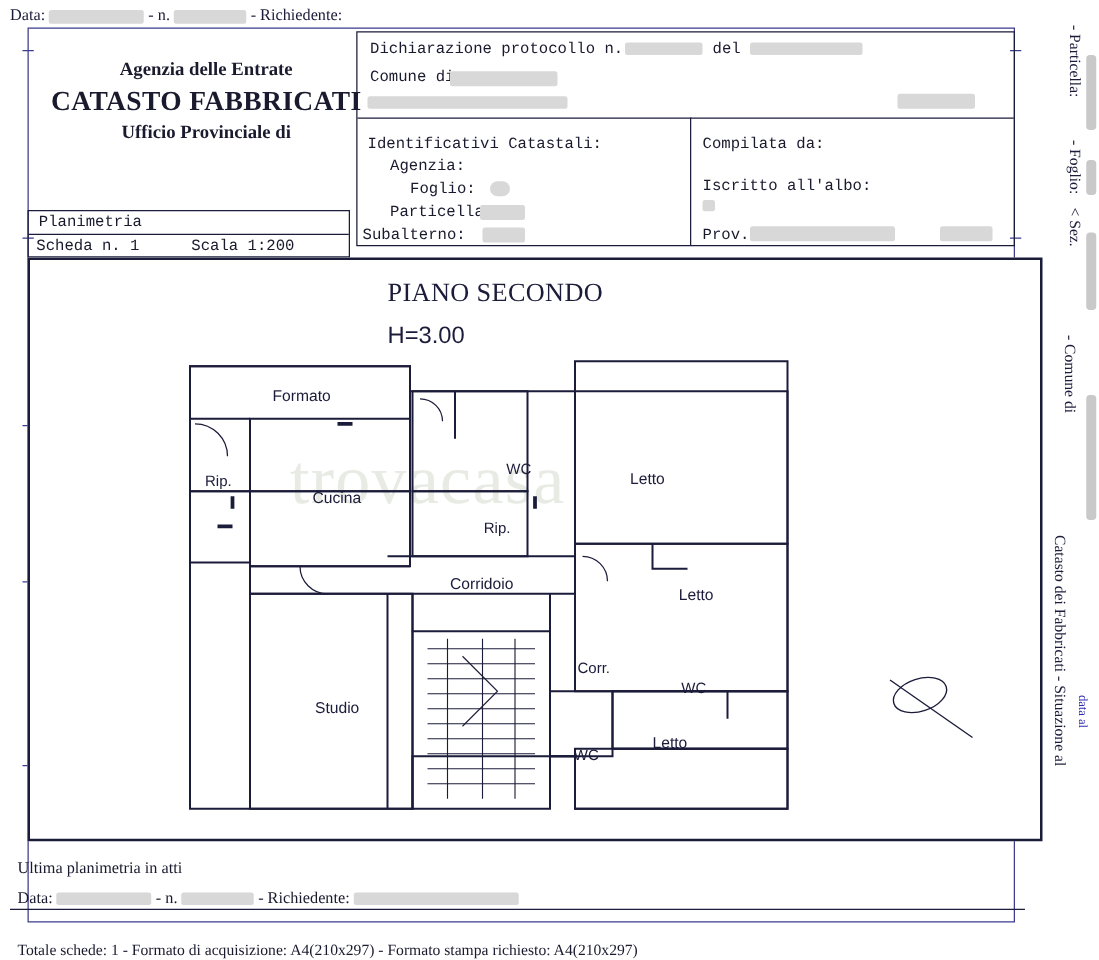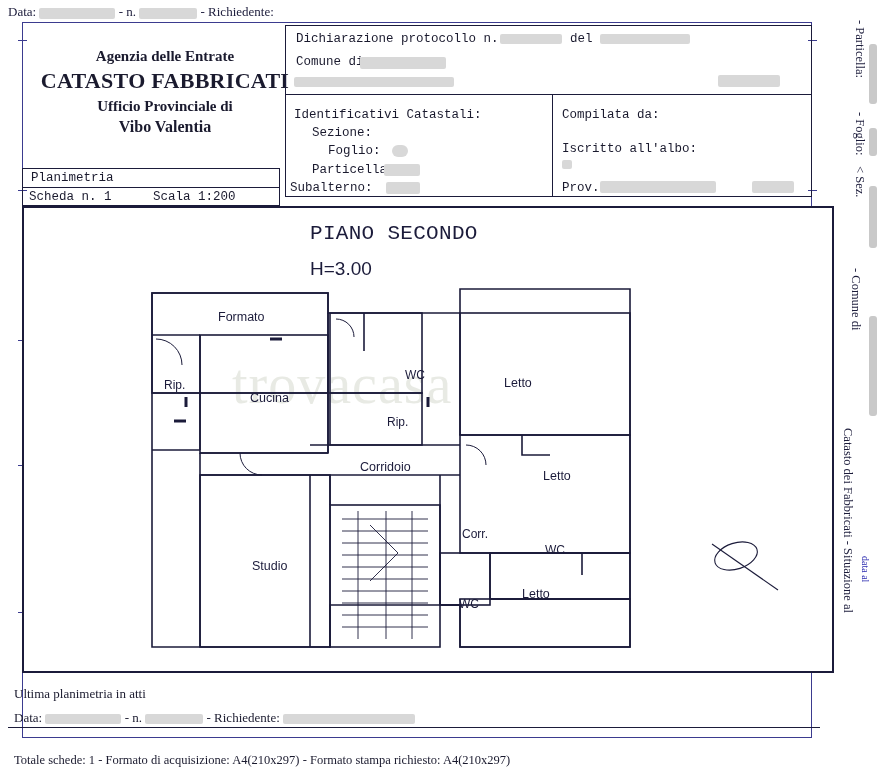--- a/index.html
+++ b/index.html
@@ -111,21 +111,21 @@
     border: 2px solid #1b1b3a;
     border-top: 2px solid #1b1b3a;
     box-sizing: border-box;
     background: #ffffff;
   }
 
   .piano-title {
     position: absolute;
     left: 310px; top: 222px;
     font-size: 21px;
-    font-family: Liberation Mono, monospace;
+    font-family: Liberation Serif, serif;
     color: #1b1b3a;
     letter-spacing: .3px;
   }
   .piano-h {
     position: absolute;
     left: 310px; top: 258px;
     font-size: 19px;
     font-family: "Liberation Sans", sans-serif;
     color: #1b1b3a;
   }
@@ -215,40 +215,39 @@
   <div class="tick" style="left:18px; top:612px; width:9px; height:1px;"></div>
   <div class="tick" style="left:808px; top:40px; width:9px; height:1px;"></div>
   <div class="tick" style="left:808px; top:190px; width:9px; height:1px;"></div>
   <div class="tick" style="left:808px; top:465px; width:9px; height:1px;"></div>
   <div class="tick" style="left:808px; top:612px; width:9px; height:1px;"></div>
 
   <div class="agency">
     <div class="l1">Agenzia delle Entrate</div>
     <div class="l2">CATASTO FABBRICATI</div>
     <div class="l3">Ufficio Provinciale di</div>
-    <div class="l4">Vibo Valentia</div>
   </div>
 
   <div class="proto-box">
     <div class="hline" style="top:68px;"></div>
     <div class="vline" style="left:266px; top:68px;"></div>
   </div>
 
   <div class="proto-label mono" style="left:296px; top:32px;">Dichiarazione protocollo n.</div>
   <span class="redact" style="position:absolute; left:500px; top:34px; width:62px;"></span>
   <div class="proto-label mono" style="left:570px; top:32px;">del</div>
   <span class="redact" style="position:absolute; left:600px; top:34px; width:90px;"></span>
 
   <div class="proto-label mono" style="left:296px; top:55px;">Comune di</div>
   <span class="redact" style="position:absolute; left:360px; top:57px; width:86px; height:12px;"></span>
   <span class="redact" style="position:absolute; left:294px; top:77px; width:160px; height:10px;"></span>
   <span class="redact" style="position:absolute; left:718px; top:75px; width:62px; height:12px;"></span>
 
   <div class="proto-label mono" style="left:294px; top:108px;">Identificativi Catastali:</div>
-  <div class="proto-label mono" style="left:312px; top:126px;">Sezione:</div>
+  <div class="proto-label mono" style="left:312px; top:126px;">Agenzia:</div>
   <div class="proto-label mono" style="left:328px; top:144px;">Foglio:</div>
   <span class="redact" style="position:absolute; left:392px; top:145px; width:16px; height:12px; border-radius:8px;"></span>
   <div class="proto-label mono" style="left:290px; top:163px;margin-left:22px;">Particella:</div>
   <span class="redact" style="position:absolute; left:384px; top:164px; width:36px; height:12px;"></span>
   <div class="proto-label mono" style="left:290px; top:181px;">Subalterno:</div>
   <span class="redact" style="position:absolute; left:386px; top:182px; width:34px; height:12px;"></span>
 
   <div class="proto-label mono" style="left:562px; top:108px;">Compilata da:</div>
   <div class="proto-label mono" style="left:562px; top:142px;">Iscritto all'albo:</div>
   <span class="redact" style="position:absolute; left:562px; top:160px; width:10px; height:9px;"></span>

